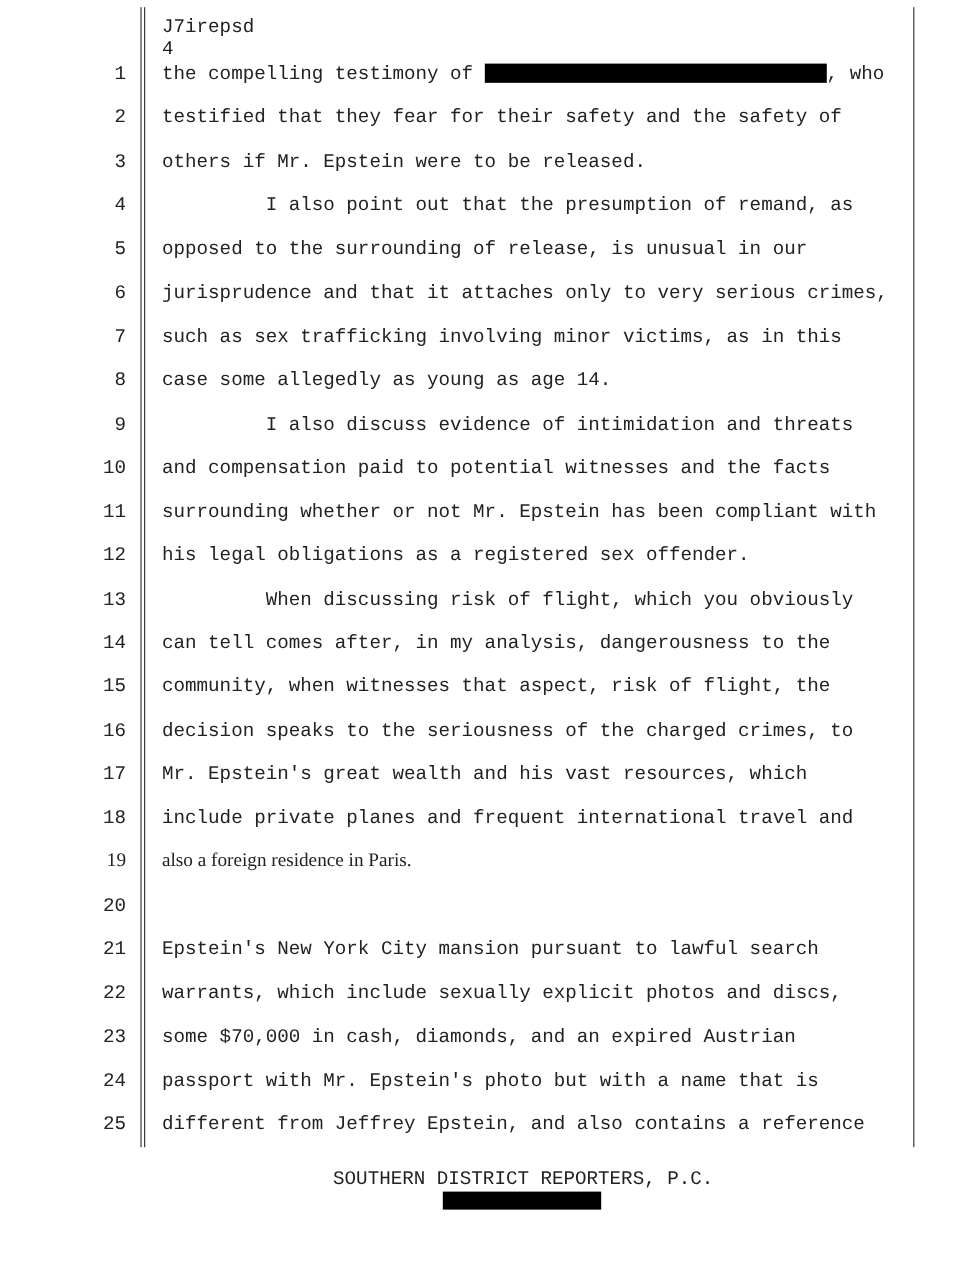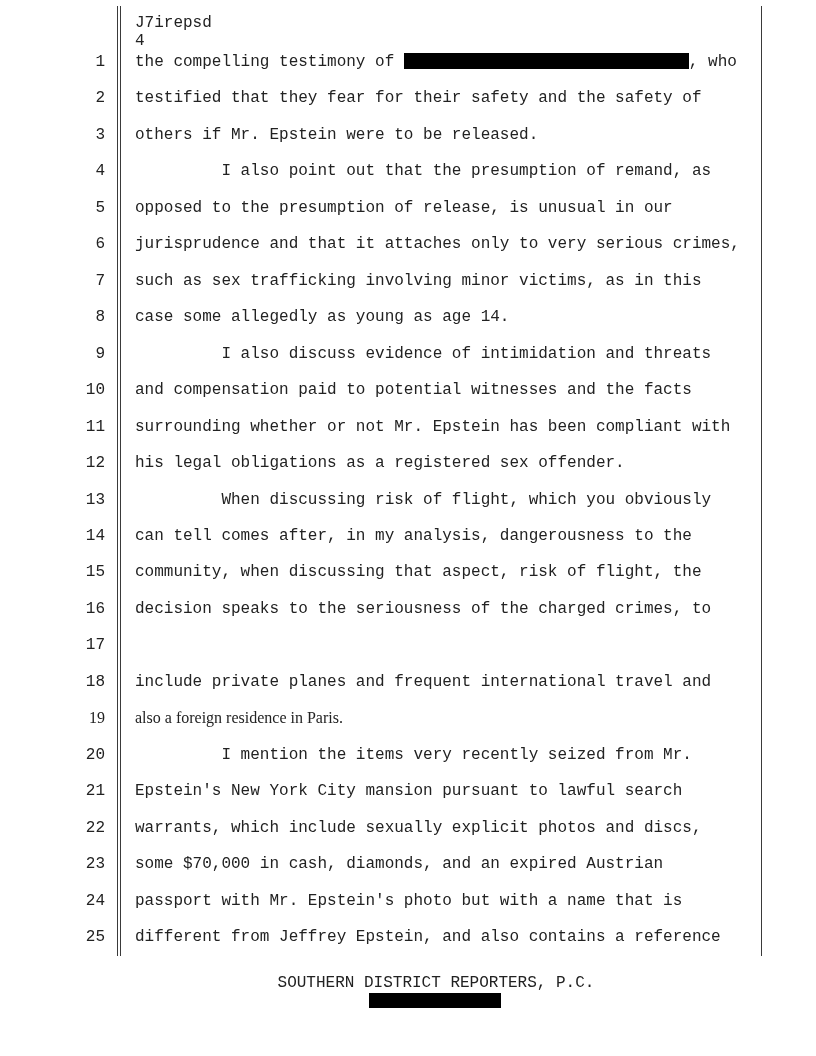--- a/index.html
+++ b/index.html
@@ -75,21 +75,21 @@
       <div class="row" style="top: 124.92px;">
     <span class="num">3</span>
     <span class="text">others if Mr. Epstein were to be released.</span>
   </div>
       <div class="row" style="top: 161.38px;">
     <span class="num">4</span>
     <span class="text">         I also point out that the presumption of remand, as</span>
   </div>
       <div class="row" style="top: 197.84px;">
     <span class="num">5</span>
-    <span class="text">opposed to the presumption of release, is unusual in our</span>
+    <span class="text">opposed to the surrounding of release, is unusual in our</span>
   </div>
       <div class="row" style="top: 234.3px;">
     <span class="num">6</span>
     <span class="text">jurisprudence and that it attaches only to very serious crimes,</span>
   </div>
       <div class="row" style="top: 270.76px;">
     <span class="num">7</span>
     <span class="text">such as sex trafficking involving minor victims, as in this</span>
   </div>
       <div class="row" style="top: 307.22px;">
@@ -115,40 +115,40 @@
       <div class="row" style="top: 489.52px; padding-left: 12px;">
     <span class="num">13</span>
     <span class="text">         When discussing risk of flight, which you obviously</span>
   </div>
       <div class="row" style="top: 525.98px;">
     <span class="num">14</span>
     <span class="text">can tell comes after, in my analysis, dangerousness to the</span>
   </div>
       <div class="row" style="top: 562.44px;">
     <span class="num">15</span>
-    <span class="text">community, when discussing that aspect, risk of flight, the</span>
+    <span class="text">community, when witnesses that aspect, risk of flight, the</span>
   </div>
       <div class="row" style="top: 598.9px;">
     <span class="num">16</span>
     <span class="text">decision speaks to the seriousness of the charged crimes, to</span>
   </div>
       <div class="row" style="top: 635.36px;">
     <span class="num">17</span>
+    <span class="text">Mr. Epstein's great wealth and his vast resources, which</span>
   </div>
       <div class="row" style="top: 671.82px;">
     <span class="num">18</span>
     <span class="text">include private planes and frequent international travel and</span>
   </div>
       <div class="row" style="top: 708.28px; font-family: Liberation Serif, serif;">
     <span class="num">19</span>
     <span class="text">also a foreign residence in Paris.</span>
   </div>
       <div class="row" style="top: 744.74px;">
     <span class="num">20</span>
-    <span class="text">         I mention the items very recently seized from Mr.</span>
   </div>
       <div class="row" style="top: 781.2px;">
     <span class="num">21</span>
     <span class="text">Epstein's New York City mansion pursuant to lawful search</span>
   </div>
       <div class="row" style="top: 817.66px;">
     <span class="num">22</span>
     <span class="text">warrants, which include sexually explicit photos and discs,</span>
   </div>
       <div class="row" style="top: 854.12px;">

